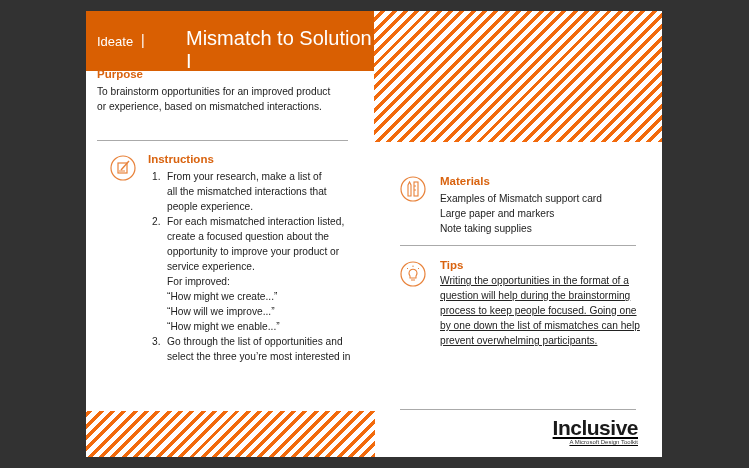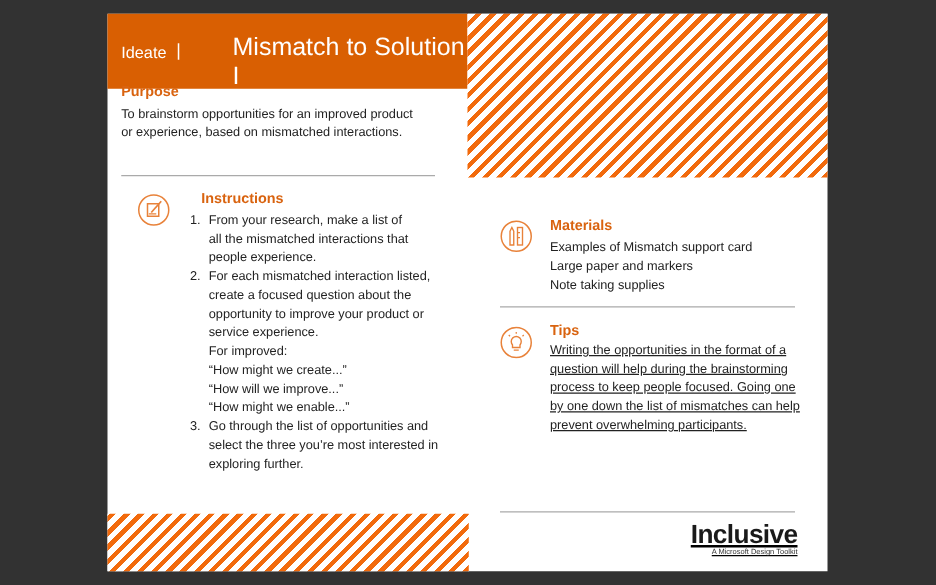--- a/index.html
+++ b/index.html
@@ -37,21 +37,21 @@
   <div class="h" style="left:11px;top:57px;">Purpose</div>
   <div class="t" style="left:11px;top:73px;width:240px;">To brainstorm opportunities for an improved product or experience, based on mismatched interactions.</div>
   <div class="rule" style="left:11px;top:129px;width:251px;"></div>
 
   <svg class="icon" style="left:24px;top:144px;" viewBox="0 0 26 26">
     <circle cx="13" cy="13" r="12" fill="none" stroke="#e8823a" stroke-width="1.2"></circle>
     <rect x="8" y="8" width="9" height="10" fill="none" stroke="#e8823a" stroke-width="1.2"></rect>
     <line x1="11" y1="15" x2="19" y2="6" stroke="#e8823a" stroke-width="1.4"></line>
     <line x1="9" y1="16" x2="15" y2="16" stroke="#e8823a" stroke-width="1"></line>
   </svg>
-  <div class="h" style="left:75px;top:142px;">Instructions</div>
+  <div class="h" style="left:62px;top:142px;">Instructions</div>
   <div class="t" style="left:66px;top:158px;width:220px;">
     <div class="li">
       <span class="n">1.</span>
       <div>From your research, make a list of</div>
       <div>all the mismatched interactions that</div>
       <div>people experience.</div>
     </div>
     <div class="li">
       <span class="n">2.</span>
       <div>For each mismatched interaction listed,</div>
@@ -60,21 +60,20 @@
       <div>service experience.</div>
       <div>For improved:</div>
       <div>“How might we create...”</div>
       <div>“How will we improve...”</div>
       <div>“How might we enable...”</div>
     </div>
     <div class="li">
       <span class="n">3.</span>
       <div>Go through the list of opportunities and</div>
       <div>select the three you’re most interested in</div>
-      <div>exploring further.</div>
     </div>
   </div>
 
   <svg class="icon" style="left:314px;top:165px;" viewBox="0 0 26 26">
     <circle cx="13" cy="13" r="12" fill="none" stroke="#e8823a" stroke-width="1.2"></circle>
     <path d="M8 9 L9.5 6 L11 9 L11 20 L8 20 Z" fill="none" stroke="#e8823a" stroke-width="1.1"></path>
     <rect x="14" y="6" width="4" height="14" fill="none" stroke="#e8823a" stroke-width="1.1"></rect>
     <line x1="14" y1="10" x2="16" y2="10" stroke="#e8823a"></line>
       <line x1="14" y1="14" x2="16" y2="14" stroke="#e8823a"></line>
   </svg>

